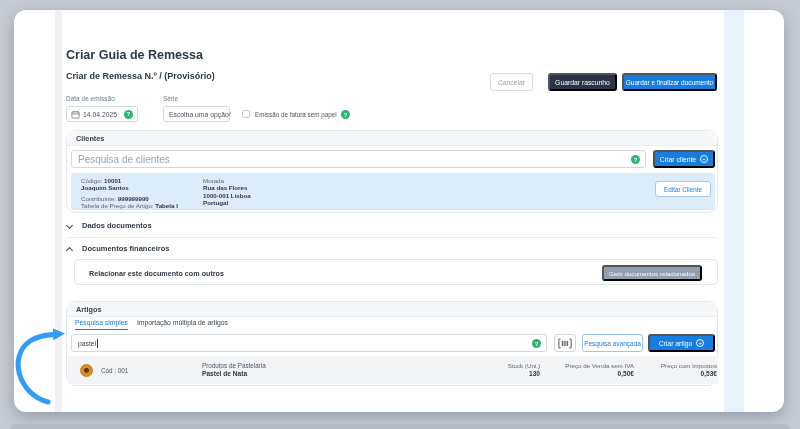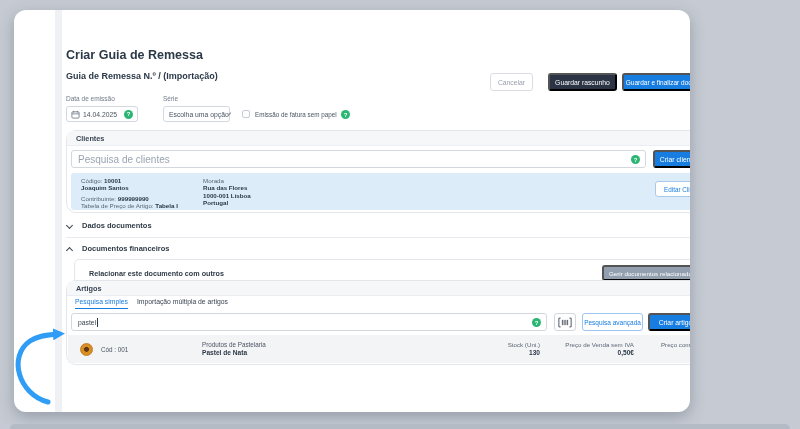--- a/index.html
+++ b/index.html
@@ -1,21 +1,21 @@
 <!DOCTYPE html>
 <html><head>
 <meta charset="utf-8">
 <style>
   * { margin:0; padding:0; box-sizing:border-box; }
   html,body { width:800px; height:429px; }
   body { font-family:"Liberation Sans", sans-serif; background:#c6cbd3; position:relative; overflow:hidden; }
 
   .stage { position:absolute; inset:0; }
 
-  .card { position:absolute; left:14px; top:10px; width:676px; height:402px;
+  .card { position:absolute; left:14px; top:10px; width:770px; height:402px;
           background:#fff; border-radius:12px; box-shadow:0 5px 16px rgba(40,50,70,.30);
           overflow:hidden;padding-left:21px; }
 
   .left-gutter  { position:absolute; left:41px; top:0; width:7px; height:100%; background:#eff1f4; }
   .right-scroll { position:absolute; left:710px; top:0; width:20px; height:100%; background:#e8f2fc; }
 
   .abs { position:absolute; }
   .nowrap { white-space:nowrap; }
 
   .page-title { left:52px; top:38px; font-size:12.5px; font-weight:bold; color:#2c3948; }
@@ -45,21 +45,21 @@
   .chev-up   { transform:rotate(-135deg); }
   .chev-dark { border-color:#39424e; border-width:1.5px; width:5px; height:5px; }
 
   .checkbox { left:228px; top:100px; width:8px; height:8px; border:1px solid #c7cdd5;
               border-radius:2px; background:#fdfdfe; }
   .paperless-label { left:241px; top:101px; font-size:6.3px; color:#4a5462; }
   .paperless-help { left:327px; top:100px; }
 
   .panel { position:absolute; border:1px solid #e3e7ec; border-radius:10px; background:#fff; }
   .panel-clientes { left:52px; top:120px; width:652px; height:83px; }
-  .panel-artigos  { left:52px; top:270px; width:652px; height:85px; }
+  .panel-artigos  { left:52px; top:291px; width:652px; height:85px; }
   .panel-header { height:15px; background:#f6f7f9; border-bottom:1px solid #eaedf1;
                   border-radius:5px 5px 0 0; display:flex; align-items:center;
                   padding:0 9px; font-size:7.3px; font-weight:bold; color:#3a4553; }
 
   .search-input { position:absolute; border:1px solid #d3d8de; border-radius:3px;
                   background:#fff; font-size:6.8px; color:#3a4553;
                   display:flex; align-items:center; padding:0 6px; }
   .search-input input { border:none; outline:none; width:100%; font-size:10px;
                   font-family:"Liberation Sans", sans-serif; color:#3a4553; }
   .search-input input::placeholder { color:#9aa4b1; }
@@ -130,21 +130,21 @@
 </head>
 <body>
 
 <div class="stage">
 
   <div class="card">
     <div class="left-gutter"></div>
     <div class="right-scroll"></div>
 
     <div class="abs page-title">Criar Guia de Remessa</div>
-    <div class="abs page-subtitle">Guia de Remessa N.º / (Importação)</div>
+    <div class="abs page-subtitle">Criar de Remessa N.º / (Provisório)</div>
 
     <button class="abs btn btn-cancel">Cancelar</button>
     <button class="abs btn btn-dark">Guardar rascunho</button>
     <button class="abs btn btn-blue btn-final">Guardar e finalizar documento</button>
 
     <div class="abs field-label" style="left:52px; top:85px;">Data de emissão</div>
     <div class="abs field date-field">
       <svg class="cal-icon" width="9" height="9" viewBox="0 0 10 10">
         <rect x="1" y="2" width="8" height="7" rx="1" fill="none" stroke="#6b7686" stroke-width="0.9"></rect>
         <line x1="3" y1="1" x2="3" y2="3" stroke="#6b7686" stroke-width="0.9"></line>

